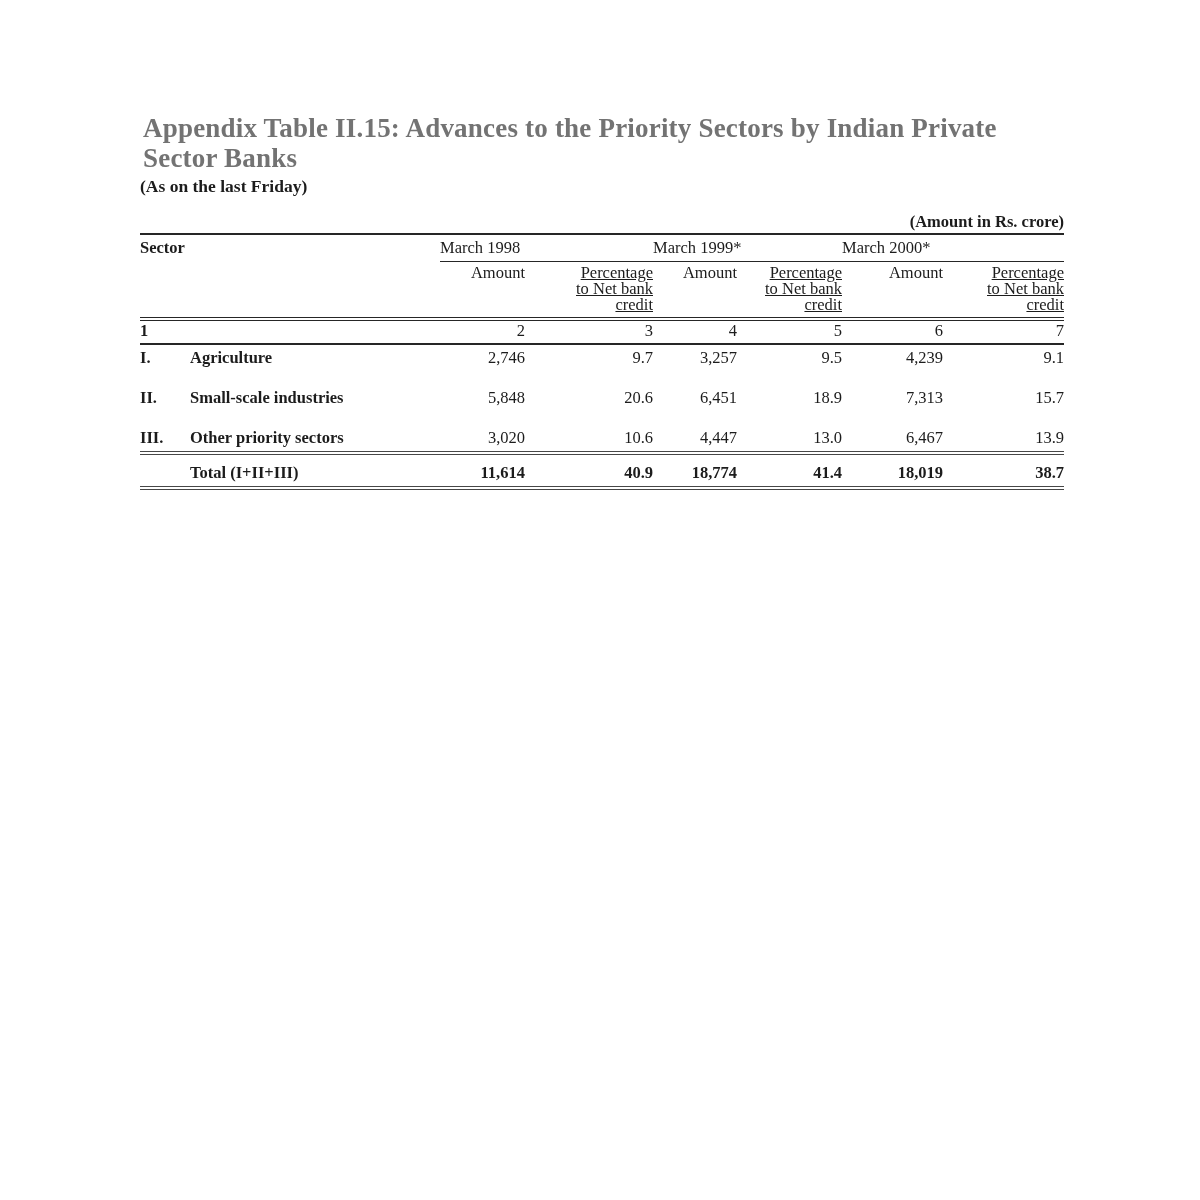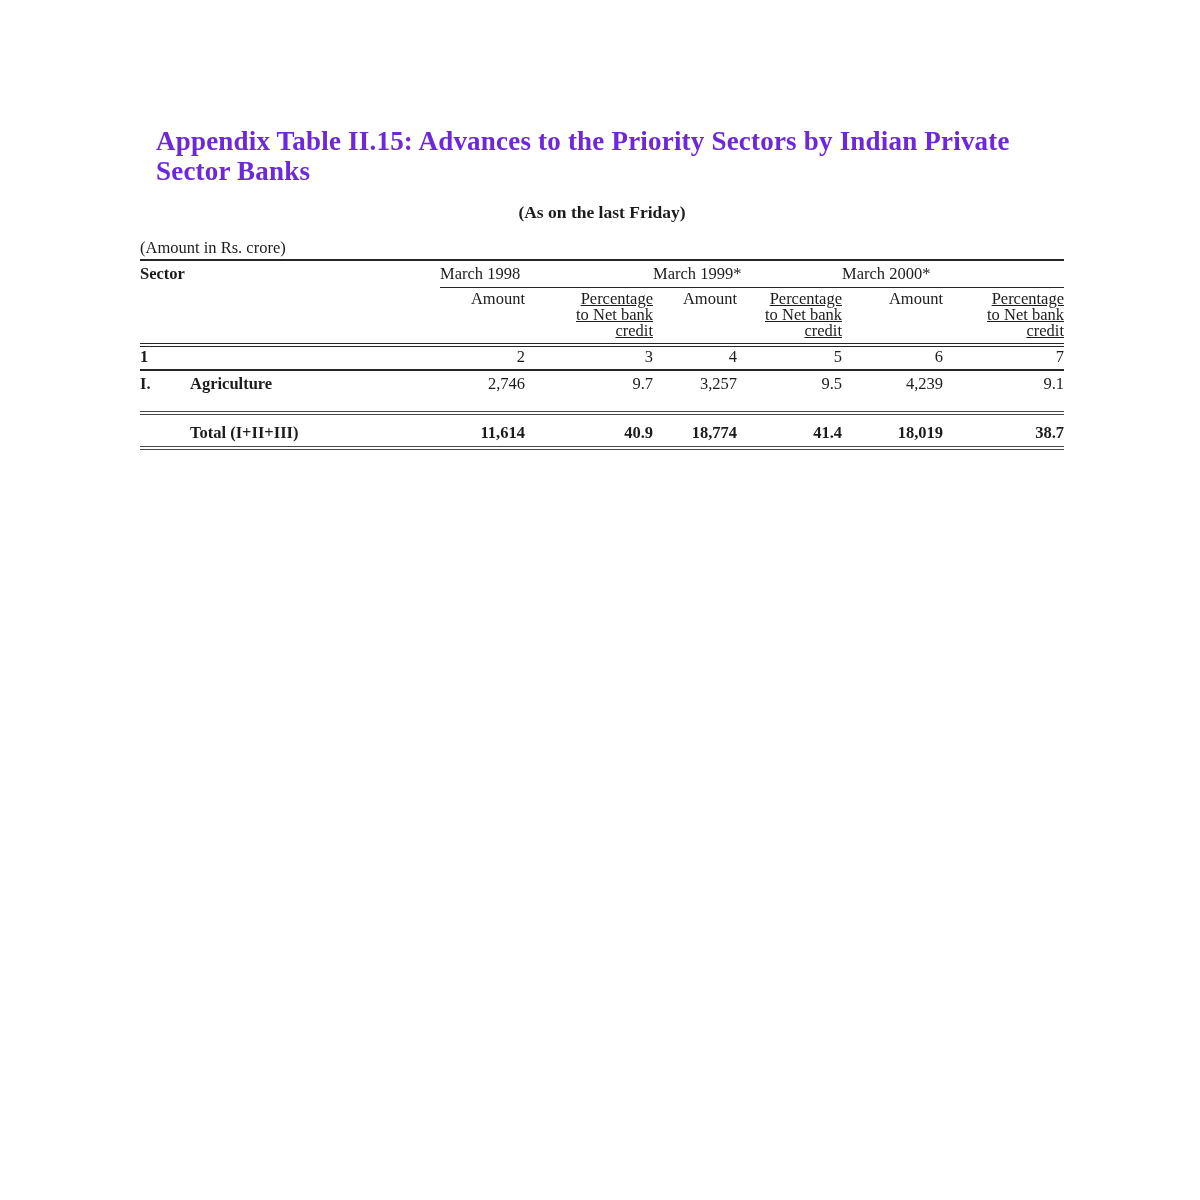--- a/index.html
+++ b/index.html
@@ -9,38 +9,39 @@
     background: #ffffff;
     font-family: "Liberation Serif", serif;
     color: #1c1c1c;
   }
   .page {
     position: absolute;
     left: 140px; top: 110px;
     width: 924px;
   }
   .title {
-    margin: 16px;
+    margin: 3px;
     width: 910px;
     font-size: 27px;
     font-weight: bold;
     line-height: 1.12;
     letter-spacing: 0.2px;
-    color: #6d28d9;
+    color: #737373;
   }
   .subtitle {
-    margin: 15px 0 0 0;
-    text-align: center;
+    margin: 3px 0 0 0;
+    text-align: left;
     font-weight: bold;
     font-size: 17.5px;
   }
   .unit-note {
     margin: 15px 0 0 0;
-    text-align: left;
+    text-align: right;
     font-size: 16.5px;
+    font-weight: bold;
   }
   table.main {
     width: 100%;
     border-collapse: collapse;
     font-size: 16.5px;
     margin-top: 1px;
   }
   td { padding: 0; }
   .al { text-align: left; font-weight: bold; }
   .ar { text-align: right; }
@@ -143,21 +144,41 @@
       <td class="al">I.</td>
       <td class="al">Agriculture</td>
       <td class="ar">2,746</td>
       <td class="ar">9.7</td>
       <td class="ar">3,257</td>
       <td class="ar">9.5</td>
       <td class="ar">4,239</td>
       <td class="ar">9.1</td>
     </tr>
 
+    <tr class="data-row">
+      <td class="al">II.</td>
+      <td class="al">Small-scale industries</td>
+      <td class="ar">5,848</td>
+      <td class="ar">20.6</td>
+      <td class="ar">6,451</td>
+      <td class="ar">18.9</td>
+      <td class="ar">7,313</td>
+      <td class="ar">15.7</td>
+    </tr>
 
+    <tr class="data-row last">
+      <td class="al">III.</td>
+      <td class="al">Other priority sectors</td>
+      <td class="ar">3,020</td>
+      <td class="ar">10.6</td>
+      <td class="ar">4,447</td>
+      <td class="ar">13.0</td>
+      <td class="ar">6,467</td>
+      <td class="ar">13.9</td>
+    </tr>
 
     <tr class="total-row">
       <td></td>
       <td class="al">Total (I+II+III)</td>
       <td class="ar">11,614</td>
       <td class="ar">40.9</td>
       <td class="ar">18,774</td>
       <td class="ar">41.4</td>
       <td class="ar">18,019</td>
       <td class="ar">38.7</td>

